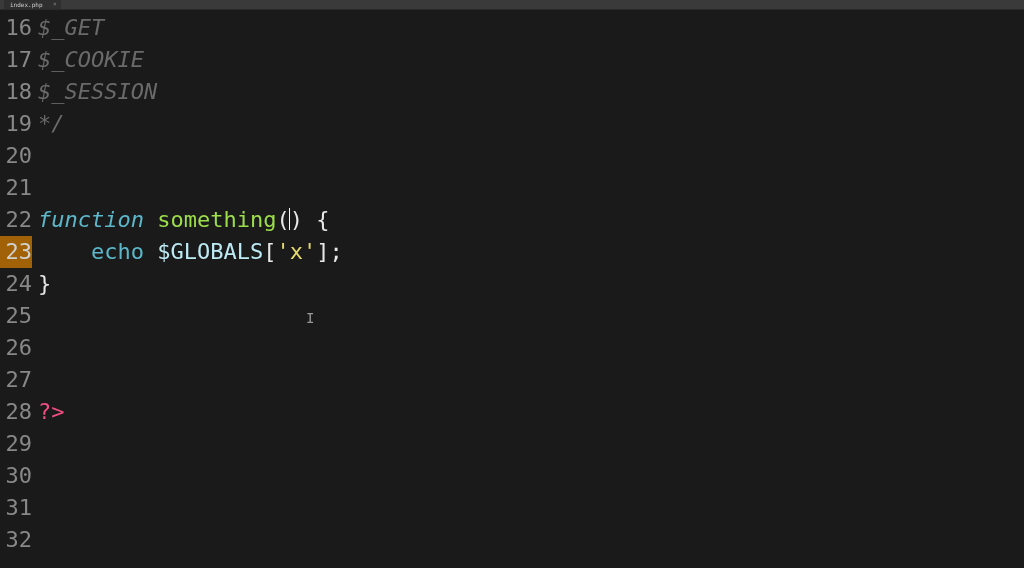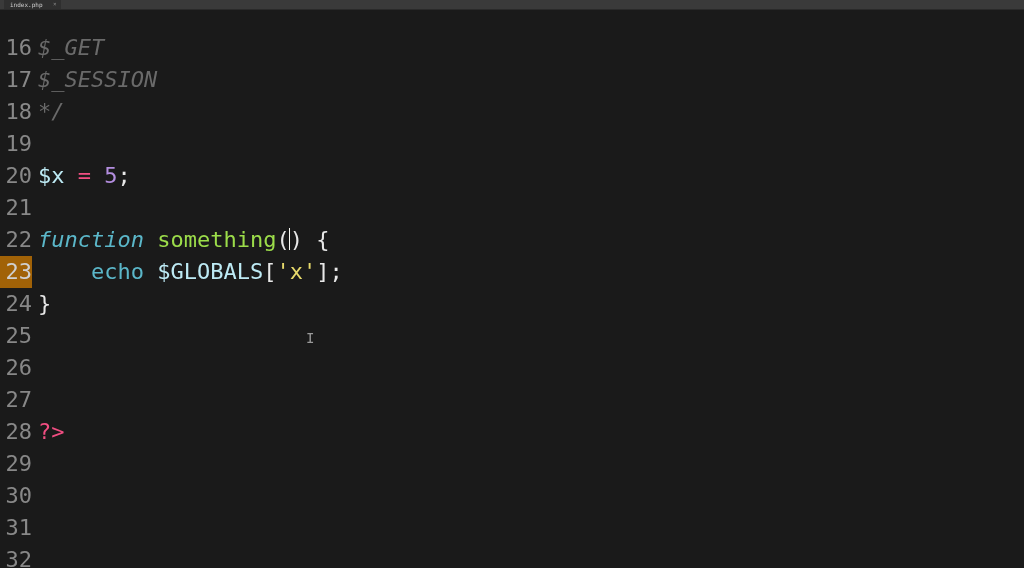--- a/index.html
+++ b/index.html
@@ -8,21 +8,20 @@
     height: 568px;
     overflow: hidden;
     background: #1a1a1a;
     font-family: "Consolas", "Menlo", "DejaVu Sans Mono", monospace;
   }
   .window {
     width: 100%;
     height: 100%;
     display: flex;
     flex-direction: column;
-    gap: 20px;
   }
   .tabbar {
     height: 10px;
     background: #3a3a3a;
     display: flex;
     align-items: center;
     font-size: 6px;
     color: #bbb;
     padding-left: 4px;
     border-bottom: 1px solid #2a2a2a;
@@ -126,24 +125,24 @@
         <div class="gut-line">26</div>
         <div class="gut-line">27</div>
         <div class="gut-line">28</div>
         <div class="gut-line">29</div>
         <div class="gut-line">30</div>
         <div class="gut-line">31</div>
         <div class="gut-line">32</div>
       </div>
     <div class="code" id="code">
         <div class="line"><span class="tok-comment">$_GET</span></div>
+        <div class="line"><span class="tok-comment">$_COOKIE</span></div>
         <div class="line"><span class="tok-comment">$_SESSION</span></div>
         <div class="line"><span class="tok-comment">*/</span></div>
         <div class="line"></div>
-        <div class="line"><span class="tok-var">$x</span><span class="tok-plain"> </span><span class="tok-op">=</span><span class="tok-plain"> </span><span class="tok-num">5</span><span class="tok-plain">;</span></div>
         <div class="line"></div>
         <div class="line"><span class="tok-keyword">function</span><span class="tok-plain"> </span><span class="tok-funcname">something</span><span class="tok-plain">(</span><span class="cursor"></span><span class="tok-plain">) {</span></div>
         <div class="line"><span class="tok-plain">    </span><span class="tok-echo">echo</span><span class="tok-plain"> </span><span class="tok-var">$GLOBALS</span><span class="tok-plain">[</span><span class="tok-string">'x'</span><span class="tok-plain">];</span></div>
         <div class="line"><span class="tok-plain">}</span></div>
         <div class="line"><span class="ibeam">I</span></div>
         <div class="line"></div>
         <div class="line"></div>
         <div class="line"><span class="tok-phpclose">?&gt;</span></div>
         <div class="line"></div>
       </div>

